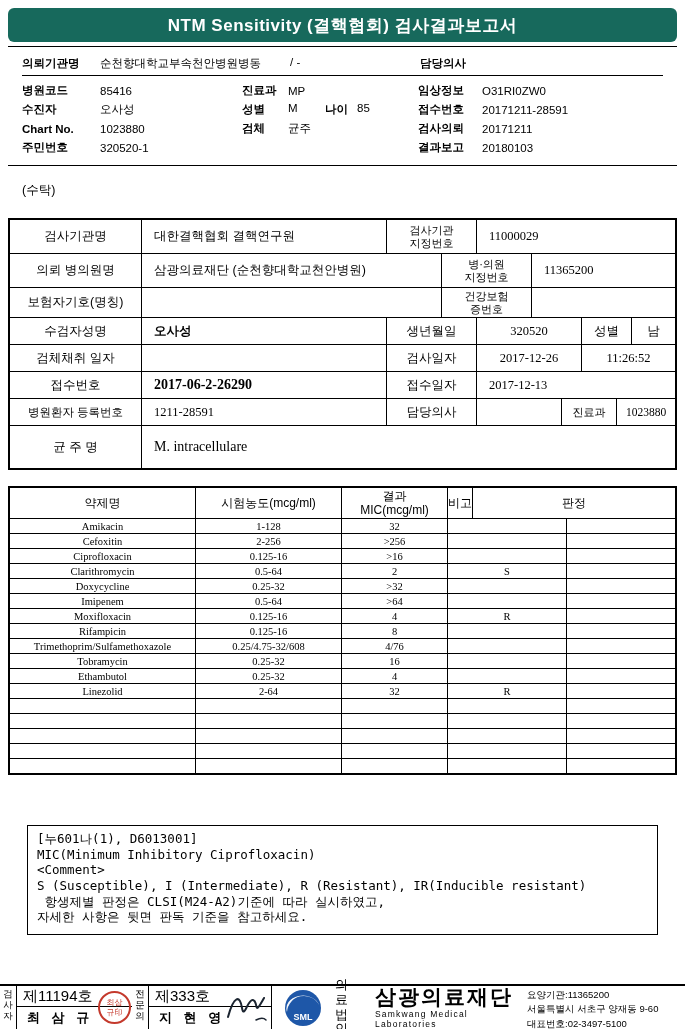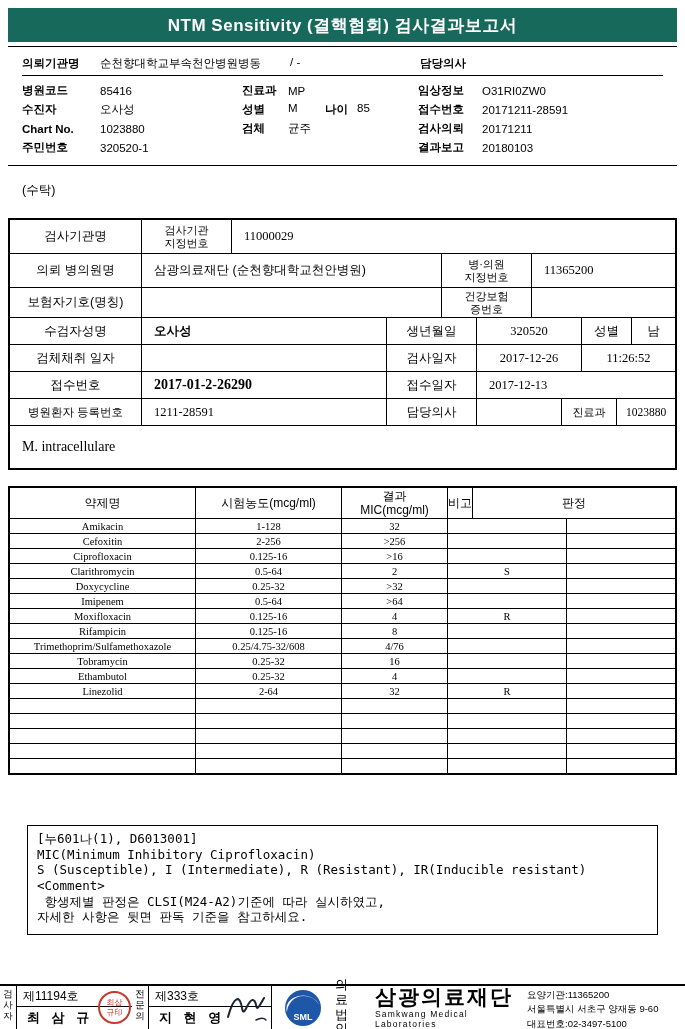--- a/index.html
+++ b/index.html
@@ -7,21 +7,21 @@
   body {
     width:685px; height:1029px; position:relative; overflow:hidden;
     color:#000; font-family:"Liberation Sans", sans-serif;
   }
   .page { padding:8px 8px 0; }
 
   
   .banner {
     height:34px; background:var(--header_bg,#17695c); color:#fff;
     display:flex; align-items:center; justify-content:center;
-    font-size:17px; font-weight:bold; letter-spacing:.5px;
+    font-size:17px; font-weight:bold; letter-spacing:.5px;border-radius:6px;
   }
   .hr { border-top:1px solid #000; }
 
   
   .pinfo { padding:0 14px 8px; font-size:11.5px; }
   .prow1 { position:relative; height:24px; margin-top:4px; }
   .prow1 span { position:absolute; top:5px; white-space:nowrap; }
   .plab { font-weight:bold; }
   .pgrid { margin-top:5px; }
   .prow { display:flex; height:19px; align-items:center; }
@@ -70,21 +70,21 @@
   
   .footer { position:absolute; left:0; right:0; bottom:0; height:45px; border-top:2px solid #000; display:flex; background:#fff; }
   .sig { display:flex; border-right:1px solid #000; }
   .vlab {
     width:17px; border-right:1px solid #000; font-size:9.5px; line-height:1.15;
     text-align:center; padding-top:3px; word-break:break-all;
   }
   .vlab.mid { border-left:0; }
   .scell { position:relative; }
   .sc1 { width:115px; } .sc2 { width:122px; }
-  .scell .no { height:21px; border-bottom:1px solid #000; display:flex; align-items:center; padding-left:6px; font-size:12px; }
+  .scell .no { height:21px; border-bottom:1px solid #000; display:flex; align-items:center; padding-left:6px; font-size:15px; }
   .scell .nm { height:22px; display:flex; align-items:center; padding-left:10px; font-size:13px; font-weight:bold; letter-spacing:4px; }
   .stamp {
     position:absolute; right:1px; top:5px; width:33px; height:33px; border-radius:50%;
     border:2px solid var(--stamp_red,#c4392c); color:var(--stamp_red,#c4392c);
     font-size:8px; line-height:1.15; display:flex; align-items:center; justify-content:center;
     text-align:center; white-space:pre-line; background:transparent;
   }
   .signsvg { position:absolute; right:2px; top:3px; }
   .brand { flex:1; display:flex; align-items:center; padding-left:12px; }
   .logo { flex:0 0 auto; }
@@ -153,20 +153,21 @@
   </div>
   <div class="hr"></div>
 
   <div class="sect">
     <span class="trust">(수탁)</span>
   </div>
 
   <div class="itable">
     <div class="irow r1">
       <div class="c lab" style="width:132px">검사기관명</div>
+      <div class="c val" style="width:245px">대한결핵협회 결핵연구원</div>
       <div class="c lab2" style="width:90px">검사기관
 지정번호</div>
       <div class="c val num">11000029</div>
     </div>
     <div class="irow r2">
       <div class="c lab" style="width:132px">의뢰 병의원명</div>
       <div class="c val" style="width:300px">삼광의료재단 (순천향대학교천안병원)</div>
       <div class="c lab2" style="width:90px">병·의원
 지정번호</div>
       <div class="c val num">11365200</div>
@@ -188,33 +189,34 @@
     </div>
     <div class="irow r5">
       <div class="c lab" style="width:132px">검체채취 일자</div>
       <div class="c val" style="width:245px"></div>
       <div class="c lab" style="width:90px">검사일자</div>
       <div class="c ctr num" style="width:105px">2017-12-26</div>
       <div class="c ctr num">11:26:52</div>
     </div>
     <div class="irow r6">
       <div class="c lab" style="width:132px">접수번호</div>
-      <div class="c val b num" style="width:245px;font-size:14px">2017-01-2-26290</div>
+      <div class="c val b num" style="width:245px;font-size:14px">2017-06-2-26290</div>
       <div class="c lab" style="width:90px">접수일자</div>
       <div class="c val num">2017-12-13</div>
     </div>
     <div class="irow r7">
       <div class="c lab" style="width:132px;font-size:11.5px">병원환자 등록번호</div>
       <div class="c val num" style="width:245px">1211-28591</div>
       <div class="c lab" style="width:90px">담당의사</div>
       <div class="c" style="width:85px"></div>
       <div class="c lab" style="width:55px;font-size:11px">진료과</div>
       <div class="c ctr num" style="font-size:11.5px">1023880</div>
     </div>
     <div class="irow r9">
+      <div class="c lab" style="width:132px">균 주 명</div>
       <div class="c val strain">M. intracellulare</div>
     </div>
   </div>
 
   <div class="dtable">
     <div class="dhead">
       <div class="dc dc1">약제명</div>
       <div class="dc dc2">시험농도(mcg/ml)</div>
       <div class="dc dc3">결과
 MIC(mcg/ml)</div>
@@ -359,23 +361,23 @@
       </div>
 
   </div>
 
   <div class="notes">
 
       <div>[누601나(1), D6013001]</div>
 
       <div>MIC(Minimum Inhibitory Ciprofloxacin)</div>
 
+      <div>&lt;Comment&gt;</div>
+
       <div>S (Susceptible), I (Intermediate), R (Resistant), IR(Inducible resistant)</div>
-
-      <div>&lt;Comment&gt;</div>
 
       <div> 항생제별 판정은 CLSI(M24-A2)기준에 따라 실시하였고,</div>
 
       <div>자세한 사항은 뒷면 판독 기준을 참고하세요.</div>
 
   </div>
 
 </div>
 
 <div class="footer">

